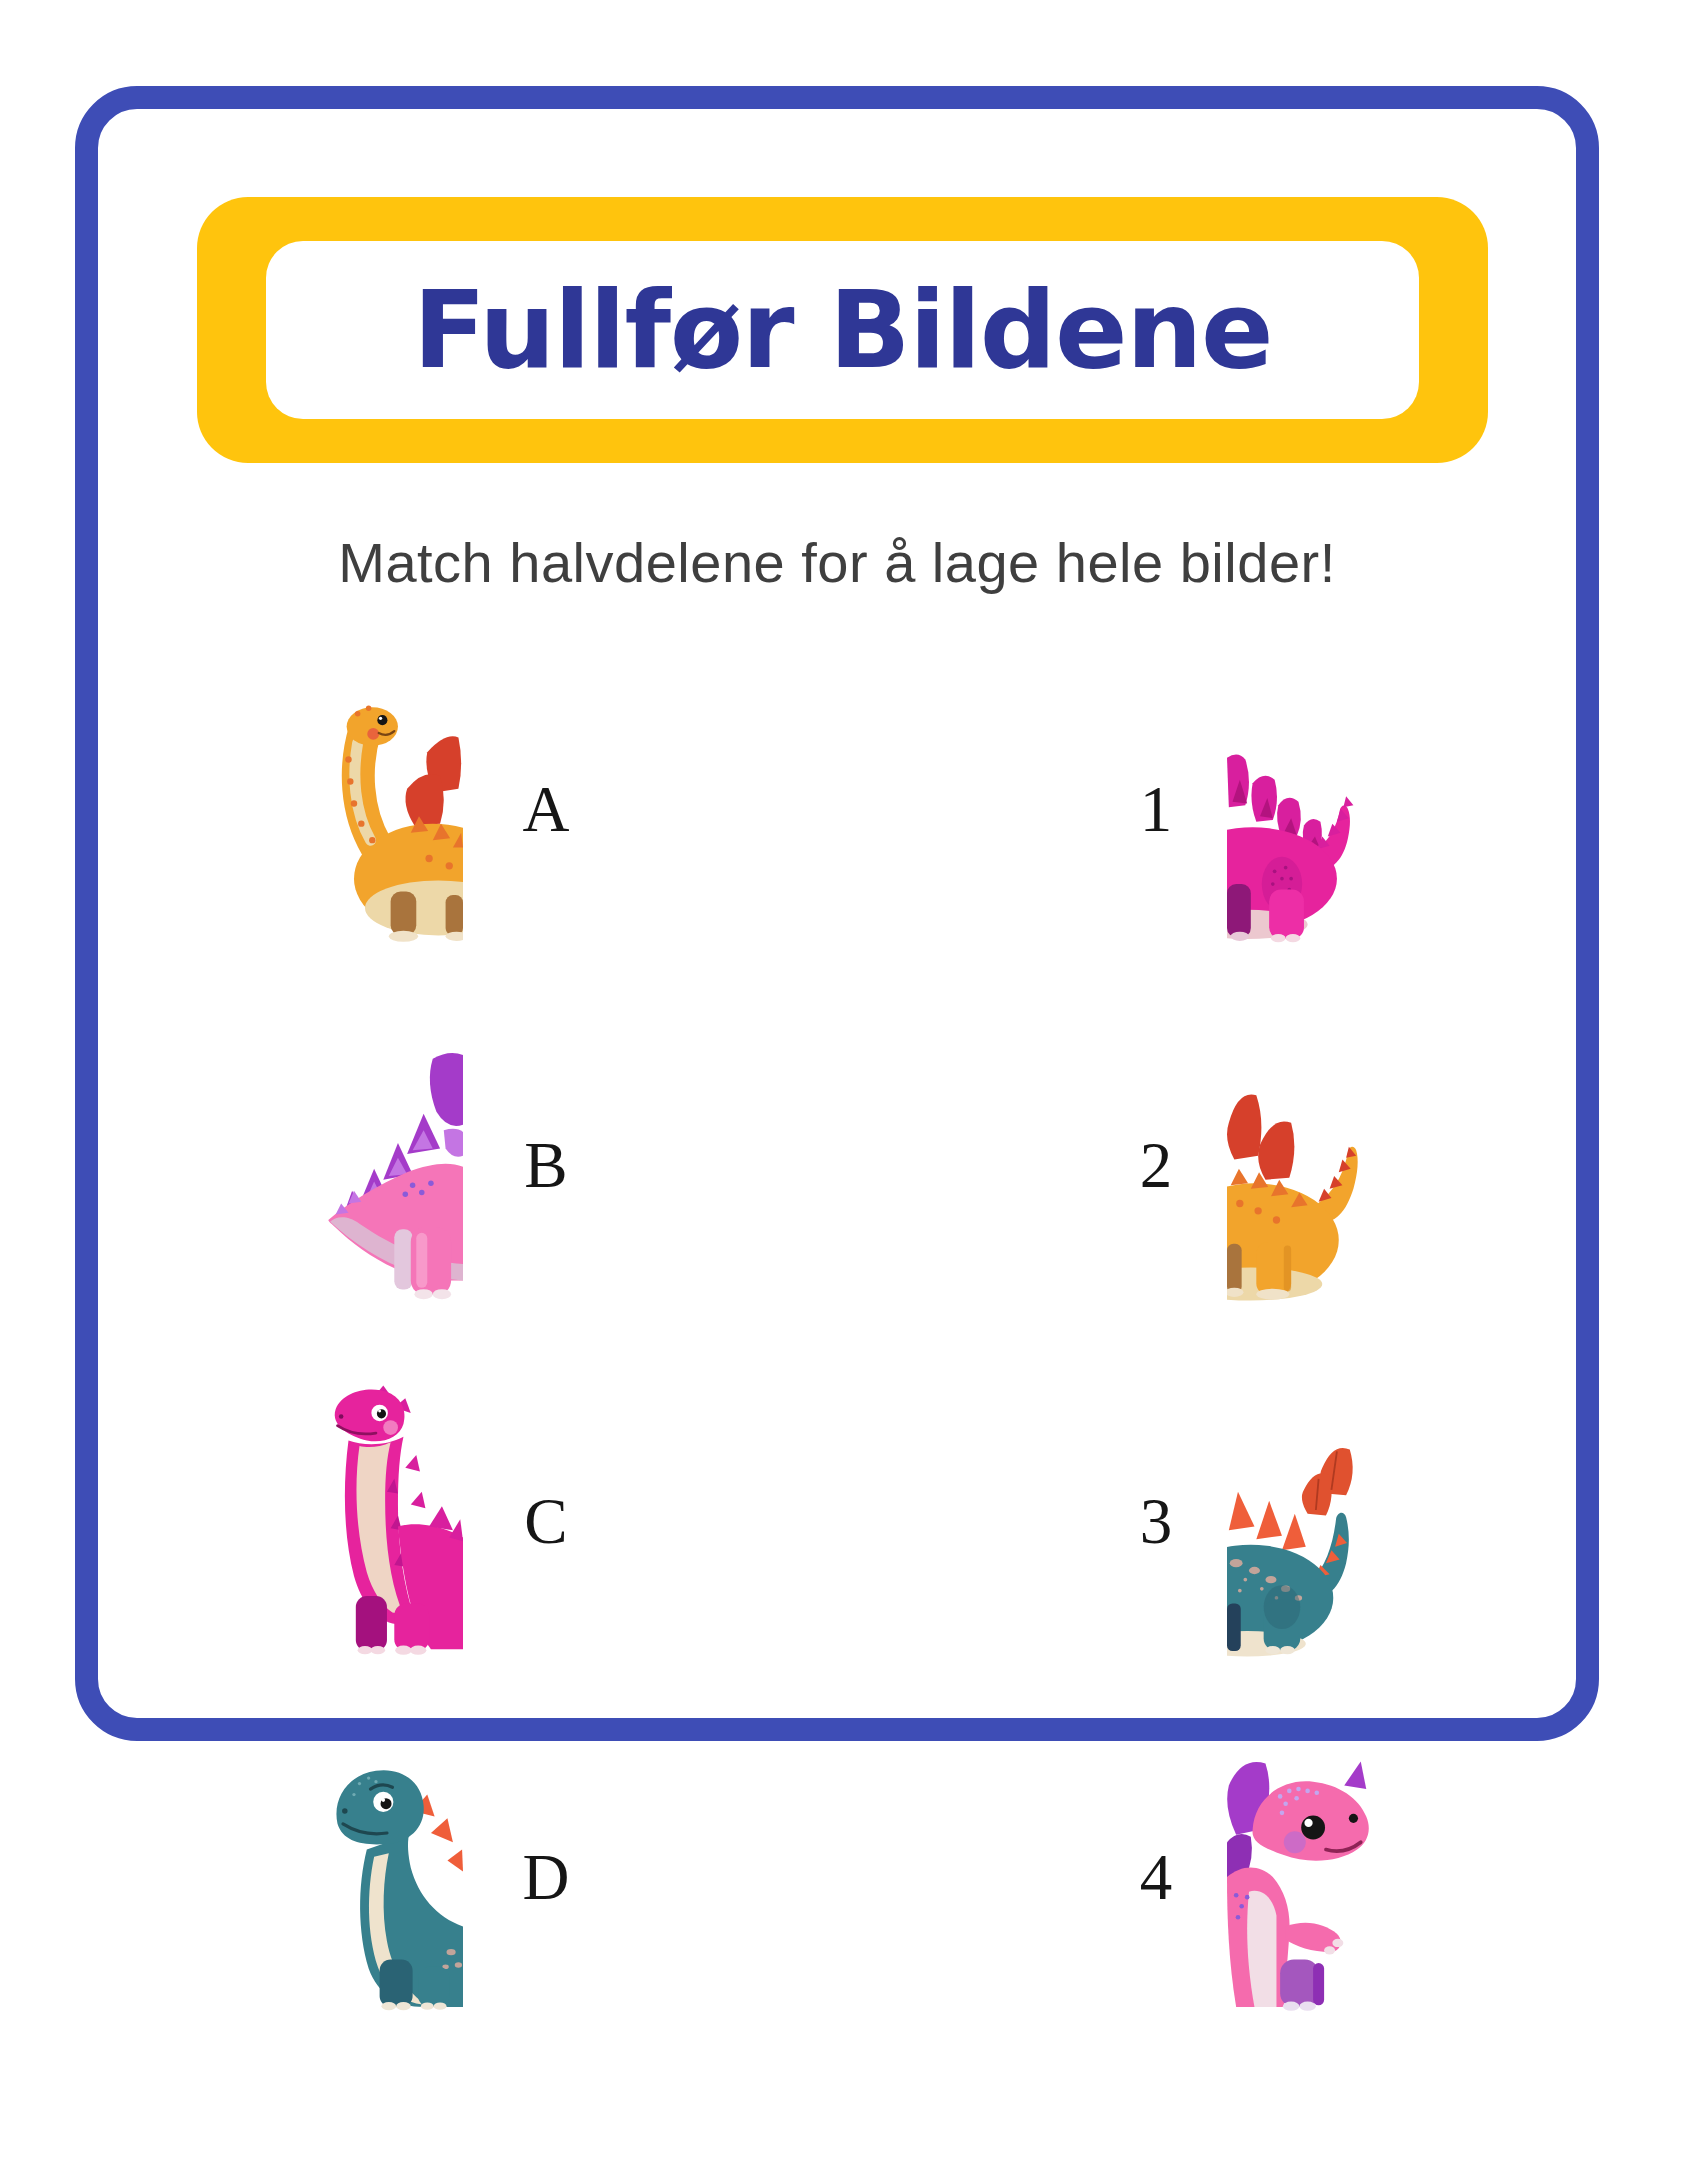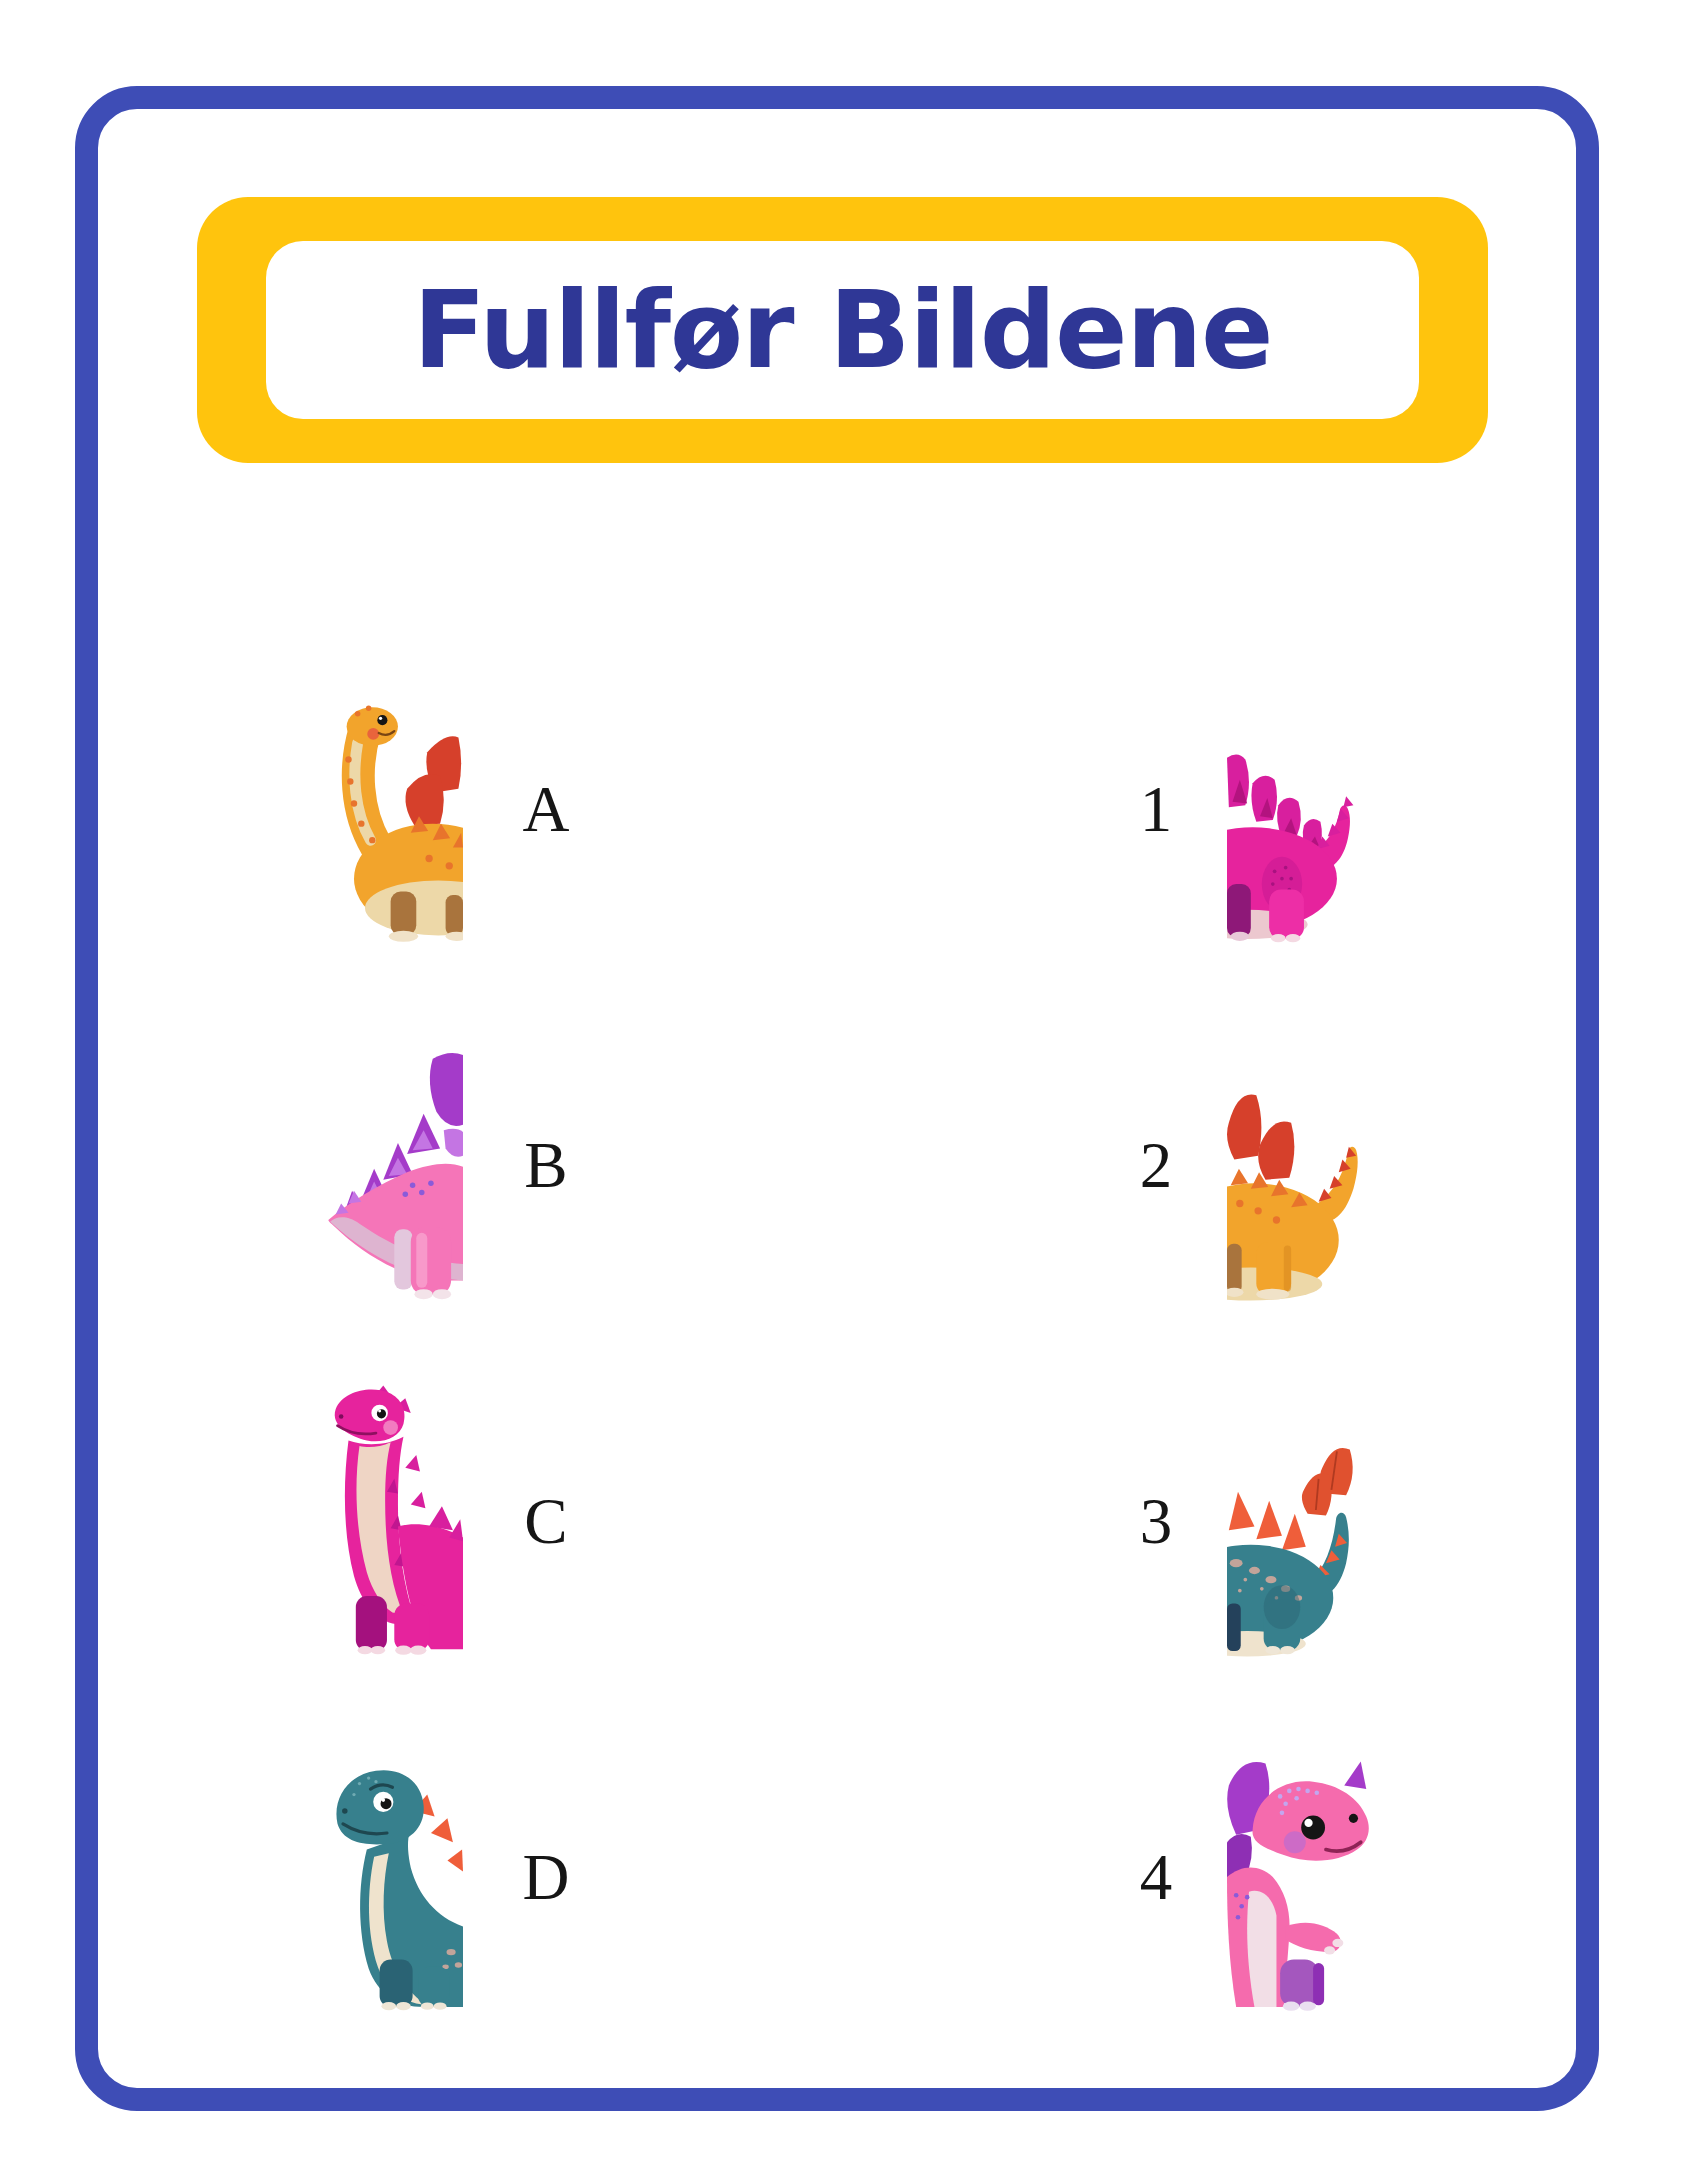--- a/index.html
+++ b/index.html
@@ -13,21 +13,21 @@
     --violet-accent:#8A5BD9; --mauve:#D9BFD3;
     --tri-pink:#F56BAD; --tri-purple:#A457BE; --tri-purple-dark:#8E2FB4;
     --lav-speckle:#C3A6EF; --blush-purple:#A66CE0;
     --teal-body:#37808D; --teal-dark:#2A6374; --teal-belly:#EFE3CD; --navy:#24415B;
     --orange-spike:#EF5E3A; --tail-fan:#E0512F; --beige-spot:#C2A49A; --toe-cream:#EFE6D6;
     --eye-black:#151515;
   }
   html,body{margin:0;padding:0;background:#ffffff;}
   .sheet{position:relative;width:1687px;height:2183px;background:#fff;overflow:hidden;
          font-family:"Liberation Sans",sans-serif;}
-  .frame{position:absolute;left:75px;top:86px;width:1524px;height:2025px;
+  .frame{position:absolute;left:75px;top:86px;width:1524px;height:1655px;
          border:23px solid var(--frame-blue);border-radius:62px;box-sizing:border-box;}
   .banner{position:absolute;left:99px;top:88px;width:1291px;height:266px;
           background:var(--banner-yellow);border-radius:51px;}
   .banner-inner{position:absolute;left:69px;right:69px;top:44px;bottom:44px;
           background:#fff;border-radius:37px;display:flex;align-items:center;justify-content:center;}
   .title{margin:0;font-family:"DejaVu Sans","Liberation Sans",sans-serif;font-weight:800;
          font-size:107px;letter-spacing:-1.4px;color:var(--title-blue);white-space:nowrap;}
   .subtitle{position:absolute;top:421px;left:0;width:100%;margin:0;text-align:center;
          font-size:56px;letter-spacing:0.5px;color:var(--subtitle-gray);font-weight:400;}
   .rows{position:absolute;left:0;top:522px;width:100%;}
@@ -59,20 +59,21 @@
 
 <div class="sheet">
   <div class="frame">
 
     <div class="banner">
       <div class="banner-inner">
         <h1 class="title">Fullfør Bildene</h1>
       </div>
     </div>
 
+    <p class="subtitle">Match halvdelene for å lage hele bilder!</p>
 
     <div class="rows">
 
       <div class="row">
         <div class="img-box img-left">
           <svg viewBox="0 0 155 300">
             <path class="f-rp" d="M116,88 Q136,66 150,72 Q156,100 150,128 L124,132 Q112,108 116,88 Z"></path>
             <path class="f-rp" d="M94,128 Q112,106 130,114 Q138,140 130,166 L102,168 Q88,146 94,128 Z"></path>
             <path d="M48,64 C36,104 38,152 60,190" fill="none" stroke="var(--orange-body)" stroke-width="36" stroke-linecap="round"></path>
             <ellipse class="f-ob" cx="122" cy="226" rx="86" ry="60"></ellipse>

